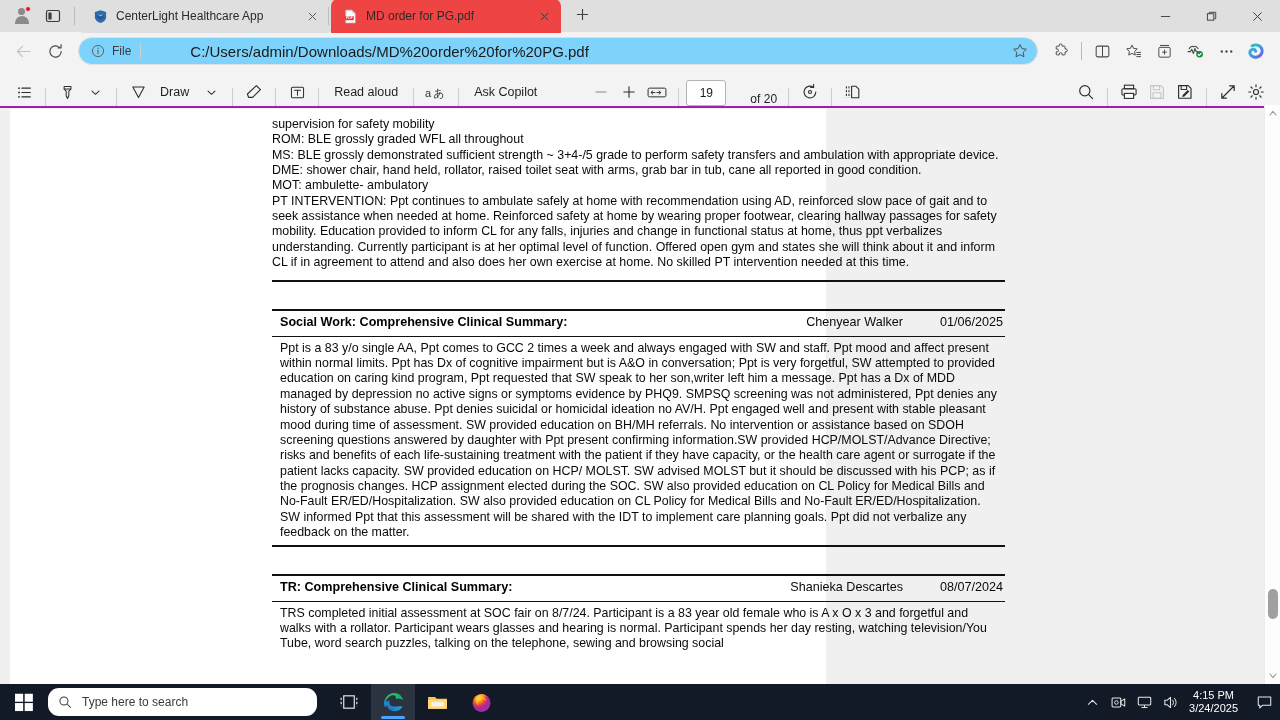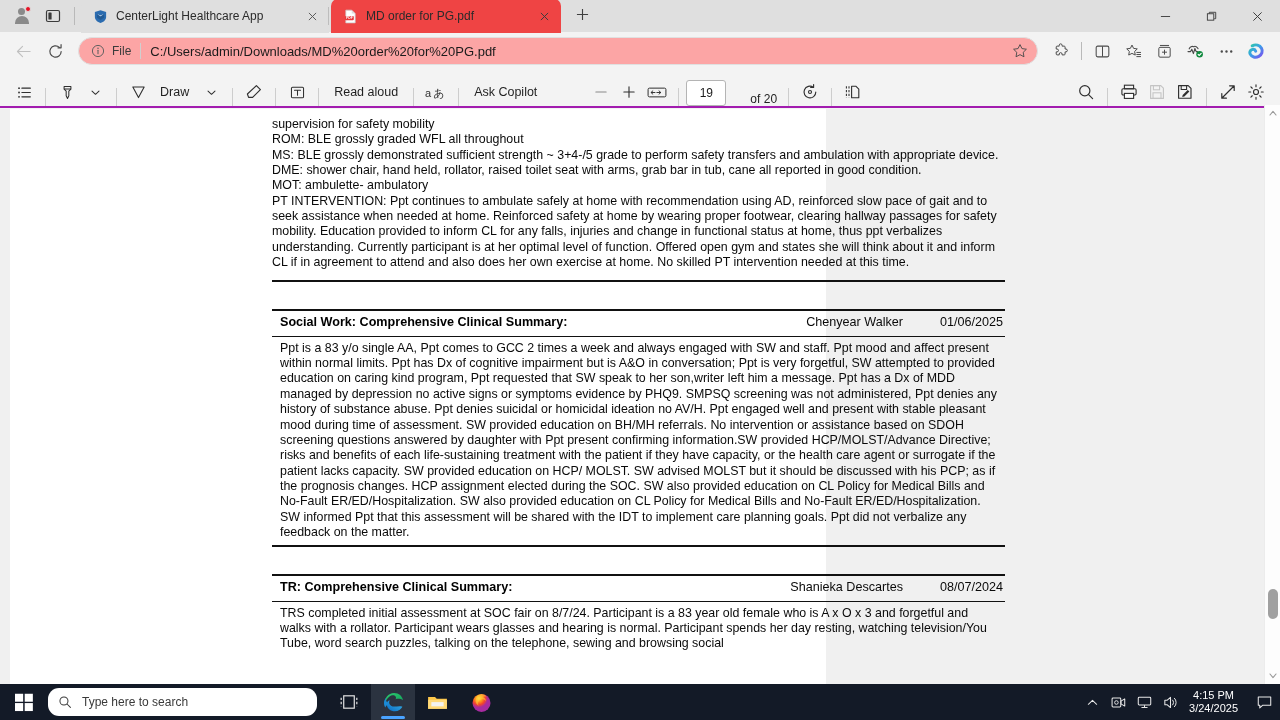--- a/index.html
+++ b/index.html
@@ -34,25 +34,25 @@
   .tab-close { width:18px; height:18px; flex:0 0 18px; display:flex; align-items:center; justify-content:center; color:#5a5a5a; }
   .newtab { width:30px; height:30px; margin:0 0 3px 4px; border-radius:4px; display:flex; align-items:center; justify-content:center; color:#404040; }
 
   .wincontrols { position:absolute; right:0; top:0; display:flex; height:32px; }
   .wc { width:46px; height:32px; display:flex; align-items:center; justify-content:center; color:#3a3a3a; }
 
   
   .navbar { height:38px; background:#f3f3f3; display:flex; align-items:center; padding:0 8px; gap:2px; }
   .nav-icon { width:30px; height:30px; border-radius:4px; display:flex; align-items:center; justify-content:center; color:#4a4a4a; flex:0 0 30px; }
   .nav-icon.disabled { color:#c0c0c0; }
-  .omnibox { flex:1 1 auto; height:28px; background:#fca5a5; border-radius:14px; display:flex; align-items:center; padding:0 4px 0 10px; margin:0 6px; border:1px solid #e0e0e0; }
+  .omnibox { flex:1 1 auto; height:28px; background:#7dd3fc; border-radius:14px; display:flex; align-items:center; padding:0 4px 0 10px; margin:0 6px; border:1px solid #e0e0e0; }
   .omni-info { width:18px; height:18px; display:flex; align-items:center; justify-content:center; color:#5f5f5f; flex:0 0 18px; }
   .omni-scheme { font-size:12px; color:#3b3b3b; margin-left:5px; }
   .omni-div { width:1px; height:16px; background:#cfcfcf; margin:0 9px; }
-  .omni-url { font-size:13px; color:#1b1b1b; flex:1 1 auto; white-space:nowrap; overflow:hidden; }
+  .omni-url { font-size:15px; color:#1b1b1b; flex:1 1 auto; white-space:nowrap; overflow:hidden;margin-left:40px; }
   .omni-star { width:26px; height:26px; display:flex; align-items:center; justify-content:center; color:#4a4a4a; flex:0 0 26px; }
   .navbar-right { display:flex; align-items:center; gap:1px; }
 
   
   .pdfbar { height:38px; background:#f3f3f3; border-bottom:2px solid #a21caf; display:flex; align-items:flex-end; padding:0 10px; }
   .pb { height:28px; min-width:28px; border-radius:4px; display:flex; align-items:center; justify-content:center; color:#2f2f2f; padding:0 4px; }
   .pb-text { font-size:12.5px; color:#1f1f1f; padding:0 8px; height:28px; display:flex; align-items:center; border-radius:4px; gap:6px;}
   .pbsep { width:1px; height:18px; background:#cdcdcd; margin:0 7px; }
   .pagebox { width:40px; height:26px; border:1px solid #b4b4b4; border-radius:3px; background:#fff; display:flex; align-items:center; justify-content:center; font-size:12px; color:#1b1b1b; }
   .pageof { font-size:12px; color:#1f1f1f; margin-left:24px; }

